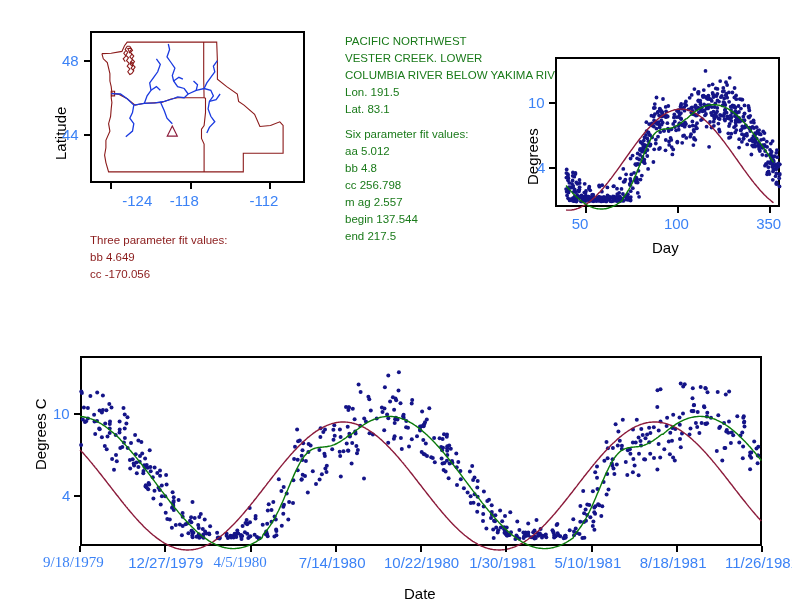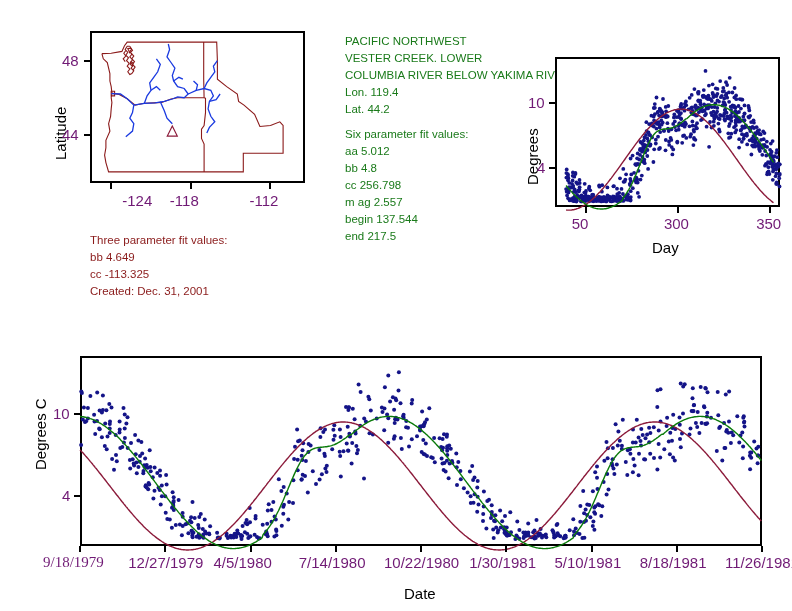--- a/index.html
+++ b/index.html
@@ -19,21 +19,21 @@
     box-sizing:border-box;
     background:#fff;
   }
   .tick{position:absolute;background:#000;}
   .tick-h{width:2px;height:6px;}   
   .tick-v{height:2px;width:6px;}   
 
   .tick-label{
     position:absolute;
     font-size:15px;
-    color:#701a75;
+    color:#3b82f6;
     white-space:nowrap;
     font-family:"Liberation Sans", sans-serif;
     text-align:center;
   }
   .axis-title{
     position:absolute;
     font-size:15px;
     color:#000;
     white-space:nowrap;
   }
@@ -102,37 +102,36 @@
       <div class="tick-label" style="left: 62px; top: 51.6585px;">48</div>
       <div class="tick tick-v" style="left: 84px; top: 133.805px;"></div>
       <div class="tick-label" style="left: 62px; top: 125.805px;">44</div>
     </div>
 </div>
 
 <div class="txtblock green" style="left:345px;top:33px;">
   <div>PACIFIC NORTHWEST</div>
   <div>VESTER CREEK. LOWER</div>
   <div>COLUMBIA RIVER BELOW YAKIMA RIVER</div>
-  <div>Lon. 119.4</div>
-  <div>Lat. 44.2</div>
+  <div>Lon. 191.5</div>
+  <div>Lat. 83.1</div>
   <div class="spacer"></div>
   <div>Six parameter fit values:</div>
   <div>aa 5.012</div>
   <div>bb 4.8</div>
   <div>cc 256.798</div>
   <div>m ag 2.557</div>
   <div>begin 137.544</div>
   <div>end 217.5</div>
 </div>
 
 <div class="txtblock red" style="left:90px;top:232px;">
   <div>Three parameter fit values:</div>
   <div>bb 4.649</div>
-  <div>cc -113.325</div>
-  <div>Created:   Dec. 31, 2001</div>
+  <div>cc -170.056</div>
 </div>
 
 <div class="abs" style="left:500px;top:45px;width:292px;height:220px;">
 
   <div class="plot-frame" style="left:55px;top:12px;width:225px;height:150px;"></div>
 
   <svg width="292" height="220">
     <g id="sc-points">
         <circle cx="202.4" cy="66.3" r="1.9" class="pt"></circle>
         <circle cx="173.9" cy="72.4" r="1.9" class="pt"></circle>
@@ -848,21 +847,21 @@
     <path id="sc-green" class="curve-green" d="M66.1 140.5 L67.0 141.7 L67.9 142.8 L68.8 143.8 L69.8 144.9 L70.7 145.9 L71.6 146.9 L72.5 147.9 L73.4 148.9 L74.4 149.8 L75.3 150.7 L76.2 151.6 L77.1 152.5 L78.1 153.3 L79.0 154.1 L79.9 154.9 L80.8 155.6 L81.7 156.3 L82.7 157.0 L83.6 157.7 L84.5 158.3 L85.4 158.9 L86.4 159.5 L87.3 160.0 L88.2 160.5 L89.1 161.0 L90.0 161.4 L91.0 161.8 L91.9 162.2 L92.8 162.5 L93.7 162.8 L94.7 163.1 L95.6 163.4 L96.5 163.6 L97.4 163.7 L98.3 163.9 L99.3 163.9 L100.2 164.0 L101.1 164.0 L102.0 164.0 L103.0 164.0 L103.9 163.9 L104.8 163.8 L105.7 163.7 L106.6 163.5 L107.6 163.3 L108.5 163.0 L109.4 162.7 L110.3 162.4 L111.3 162.1 L112.2 161.7 L113.1 161.3 L114.0 160.8 L114.9 160.3 L115.9 159.8 L116.8 159.3 L117.7 158.7 L118.6 158.1 L119.5 157.5 L120.5 156.8 L121.4 156.1 L122.3 155.4 L123.2 152.7 L124.2 151.5 L125.1 150.3 L126.0 149.0 L126.9 147.7 L127.8 146.2 L128.8 144.6 L129.7 143.0 L130.6 141.3 L131.5 139.5 L132.5 137.6 L133.4 135.6 L134.3 133.5 L135.2 131.4 L136.1 129.2 L137.1 126.9 L138.0 124.5 L138.9 122.2 L139.8 119.8 L140.8 117.4 L141.7 114.9 L142.6 112.5 L143.5 110.2 L144.4 107.8 L145.4 105.6 L146.3 103.4 L147.2 101.2 L148.1 99.2 L149.1 97.3 L150.0 95.6 L150.9 93.9 L151.8 92.4 L152.7 91.1 L153.7 89.8 L154.6 88.8 L155.5 87.8 L156.4 87.0 L157.4 86.3 L158.3 85.8 L159.2 85.3 L160.1 84.9 L161.0 84.6 L162.0 84.4 L162.9 84.2 L163.8 84.1 L164.7 84.0 L165.7 83.9 L166.6 83.8 L167.5 83.7 L168.4 83.6 L169.3 83.5 L170.3 83.3 L171.2 83.1 L172.1 82.8 L173.0 82.5 L174.0 82.1 L174.9 81.7 L175.8 81.2 L176.7 80.7 L177.6 80.2 L178.6 79.6 L179.5 78.9 L180.4 78.3 L181.3 77.6 L182.3 76.8 L183.2 76.1 L184.1 75.3 L185.0 74.6 L185.9 73.8 L186.9 73.7 L187.8 72.8 L188.7 71.9 L189.6 71.1 L190.6 70.2 L191.5 69.4 L192.4 68.7 L193.3 67.9 L194.2 67.2 L195.2 66.5 L196.1 65.9 L197.0 65.3 L197.9 64.7 L198.9 64.1 L199.8 63.6 L200.7 63.1 L201.6 62.6 L202.5 62.2 L203.5 61.8 L204.4 61.4 L205.3 61.1 L206.2 60.8 L207.2 60.6 L208.1 60.3 L209.0 60.1 L209.9 60.0 L210.8 59.9 L211.8 59.8 L212.7 59.7 L213.6 59.7 L214.5 59.7 L215.5 59.8 L216.4 59.8 L217.3 60.0 L218.2 60.1 L219.1 60.3 L220.1 60.5 L221.0 60.8 L221.9 61.1 L222.8 61.4 L223.8 61.8 L224.7 62.1 L225.6 62.6 L226.5 63.0 L227.4 63.5 L228.4 64.0 L229.3 64.6 L230.2 65.2 L231.1 65.8 L232.0 66.4 L233.0 67.1 L233.9 67.8 L234.8 68.6 L235.7 69.3 L236.7 70.1 L237.6 70.9 L238.5 71.8 L239.4 72.7 L240.3 73.6 L241.3 74.5 L242.2 75.4 L243.1 76.4 L244.0 77.4 L245.0 78.4 L245.9 79.5 L246.8 80.6 L247.7 81.6 L248.6 82.7 L249.6 83.9 L250.5 85.0 L251.4 86.2 L252.3 87.4 L253.3 88.6 L254.2 89.8 L255.1 91.0 L256.0 92.2 L256.9 93.5 L257.9 94.8 L258.8 96.0 L259.7 97.3 L260.6 98.6 L261.6 99.9 L262.5 101.2 L263.4 102.6 L264.3 103.9 L265.2 105.2 L266.2 106.6 L267.1 107.9 L268.0 109.2 L268.9 110.6 L269.9 111.9 L270.8 113.3 L271.7 114.6 L272.6 116.0 L273.5 117.3 "></path>
   </svg>
 
   <div class="axis-title vert" style="left:24px;top:140px;">Degrees</div>
   <div class="axis-title" style="left:152px;top:194px;">Day</div>
 
   <div id="sc-ticklabels">
       <div class="tick tick-h" style="left: 84.7377px; top: 162px;"></div>
       <div class="tick-label" style="left: 71.7377px; top: 170px;">50</div>
       <div class="tick tick-h" style="left: 176.951px; top: 162px;"></div>
-      <div class="tick-label" style="left: 163.951px; top: 170px;">300</div>
+      <div class="tick-label" style="left: 163.951px; top: 170px;">100</div>
       <div class="tick tick-h" style="left: 269.164px; top: 162px;"></div>
       <div class="tick-label" style="left: 256.164px; top: 170px;">350</div>
       <div class="tick tick-v" style="left: 49px; top: 121.87px;"></div>
       <div class="tick-label" style="left: 37px; top: 113.87px;">4</div>
       <div class="tick tick-v" style="left: 49px; top: 56.6522px;"></div>
       <div class="tick-label" style="left: 28px; top: 48.6522px;">10</div>
     </div>
 </div>
 
 <div class="abs" style="left:0;top:340px;width:792px;height:271px;">
@@ -1549,21 +1548,21 @@
 
   <div class="axis-title vert" style="left:32px;top:130px;">Degrees C</div>
   <div class="axis-title" style="left:404px;top:245px;">Date</div>
 
   <div id="ts-ticklabels">
       <div class="tick tick-h" style="left: 79px; top: 206px;"></div>
       <div class="tick-label" style="left: 43px; top: 214px; font-family: Liberation Serif, serif;">9/18/1979</div>
       <div class="tick tick-h" style="left: 164.25px; top: 206px;"></div>
       <div class="tick-label" style="left: 128.25px; top: 214px;">12/27/1979</div>
       <div class="tick tick-h" style="left: 249.5px; top: 206px;"></div>
-      <div class="tick-label" style="left: 213.5px; top: 214px;">4/5/1980</div>
+      <div class="tick-label" style="left: 213.5px; top: 214px; font-family: Liberation Serif, serif;">4/5/1980</div>
       <div class="tick tick-h" style="left: 334.75px; top: 206px;"></div>
       <div class="tick-label" style="left: 298.75px; top: 214px;">7/14/1980</div>
       <div class="tick tick-h" style="left: 420px; top: 206px;"></div>
       <div class="tick-label" style="left: 384px; top: 214px;">10/22/1980</div>
       <div class="tick tick-h" style="left: 505.25px; top: 206px;"></div>
       <div class="tick-label" style="left: 469.25px; top: 214px;">1/30/1981</div>
       <div class="tick tick-h" style="left: 590.5px; top: 206px;"></div>
       <div class="tick-label" style="left: 554.5px; top: 214px;">5/10/1981</div>
       <div class="tick tick-h" style="left: 675.75px; top: 206px;"></div>
       <div class="tick-label" style="left: 639.75px; top: 214px;">8/18/1981</div>

